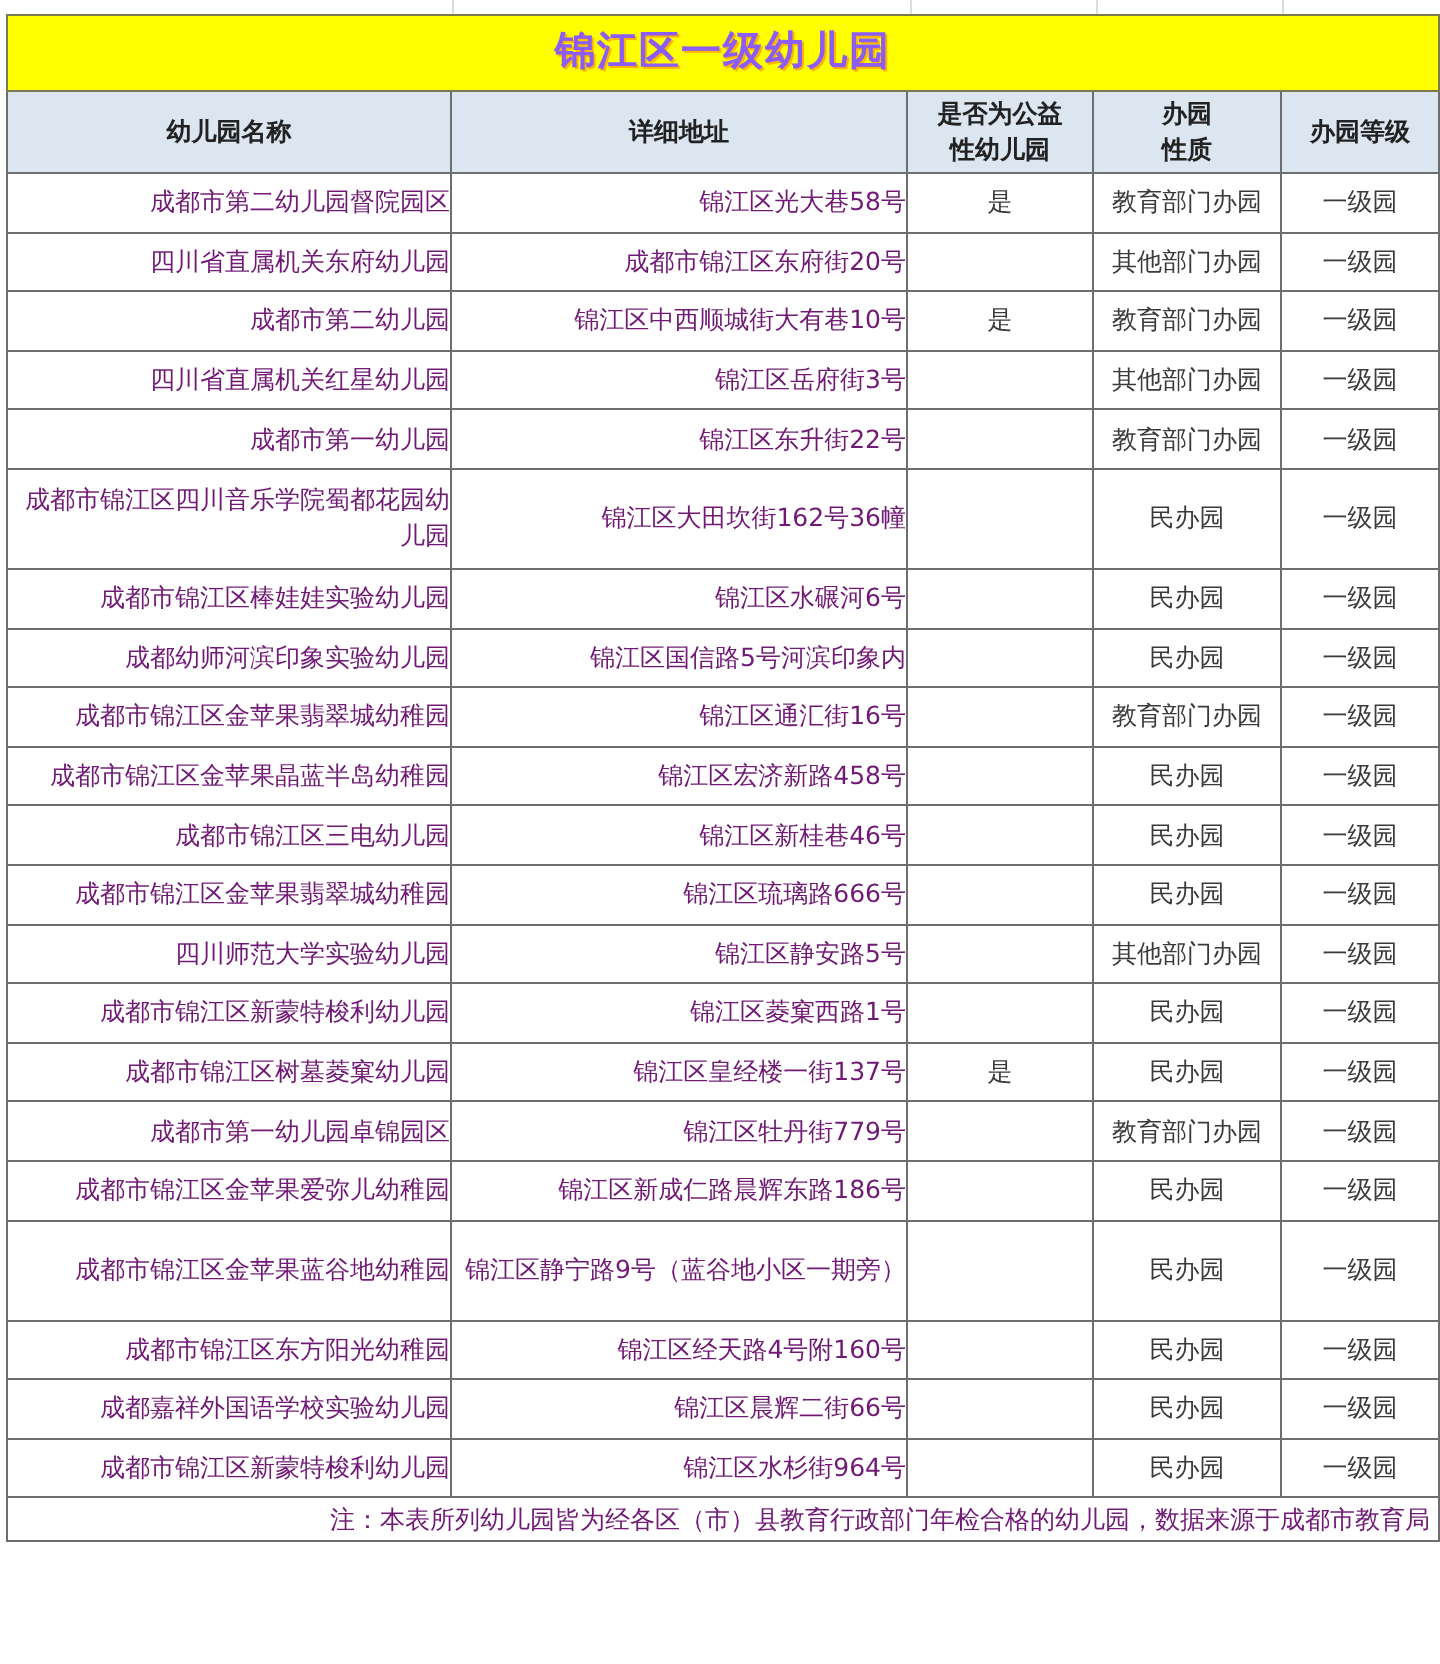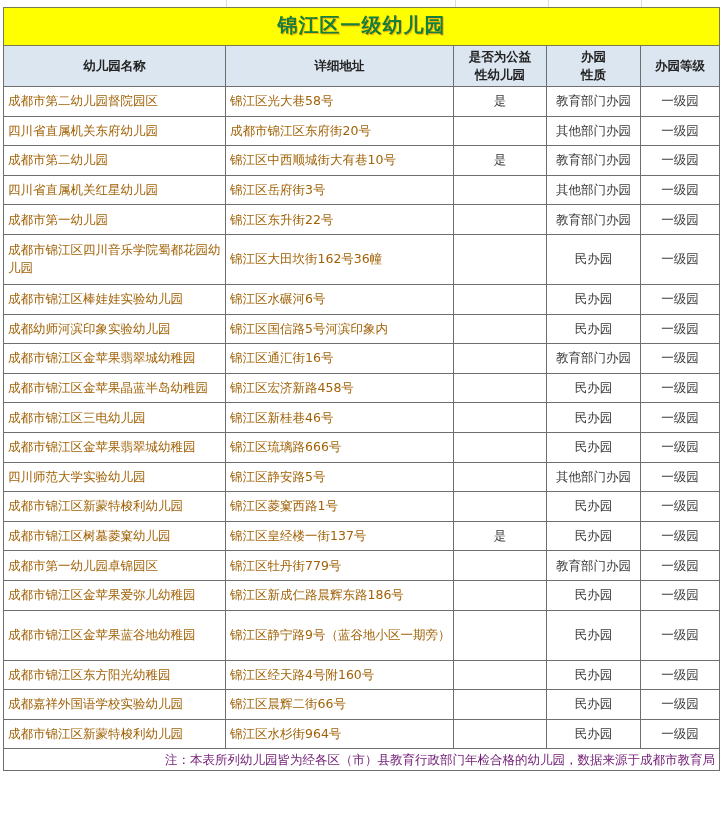--- a/index.html
+++ b/index.html
@@ -5,24 +5,24 @@
   html, body { margin: 0; padding: 0; background: #ffffff; }
   body { width: 720px; height: 832px; overflow: hidden; position: relative;
          font-family: "DejaVu Sans", "Liberation Sans", sans-serif; color: #333; }
   .topgrid { position: absolute; left: 0; top: 0; width: 720px; height: 7px; background: #fff; }
   .topgrid span { position: absolute; top: 0; width: 1px; height: 7px; background: #dcdcdc; }
   table.sheet { position: absolute; left: 3px; top: 7px; width: 716px;
                 border-collapse: collapse; table-layout: fixed; }
   table.sheet td, table.sheet th { border: 1px solid #6e6e6e; padding: 0; font-size: 12.5px;
                 line-height: 18px; overflow: hidden; }
   .title-cell { background: #ffff00; height: 37px; text-align: center; border: 1.5px solid #7a7a50 !important; }
-  .title-text { color: #15803d; font-size: 20px; font-weight: bold; letter-spacing: 1px;
+  .title-text { color: #8b5cf6; font-size: 20px; font-weight: bold; letter-spacing: 1px;
                 text-shadow: 1px 1px 0 #ffb400; }
   th { background: #dce6f1; font-weight: bold; color: #222; height: 40px; font-size: 13.5px; line-height: 17px; }
-  td.name, td.addr { text-align: left; padding-left: 4px !important; color: #a16207; }
+  td.name, td.addr { text-align: right; padding-left: 4px !important; color: #701a75; }
   td.c { text-align: center; color: #3a3a3a; }
   tr.r1 td { height: 28.6px; }
   tr.r2 td { height: 49px; }
   td.note { text-align: right; padding-right: 4px !important; height: 21px; color: #701a75; font-size: 12.5px; }
 </style>
 </head>
 <body>
 
 <div class="topgrid">
   <span style="left:226px"></span>

